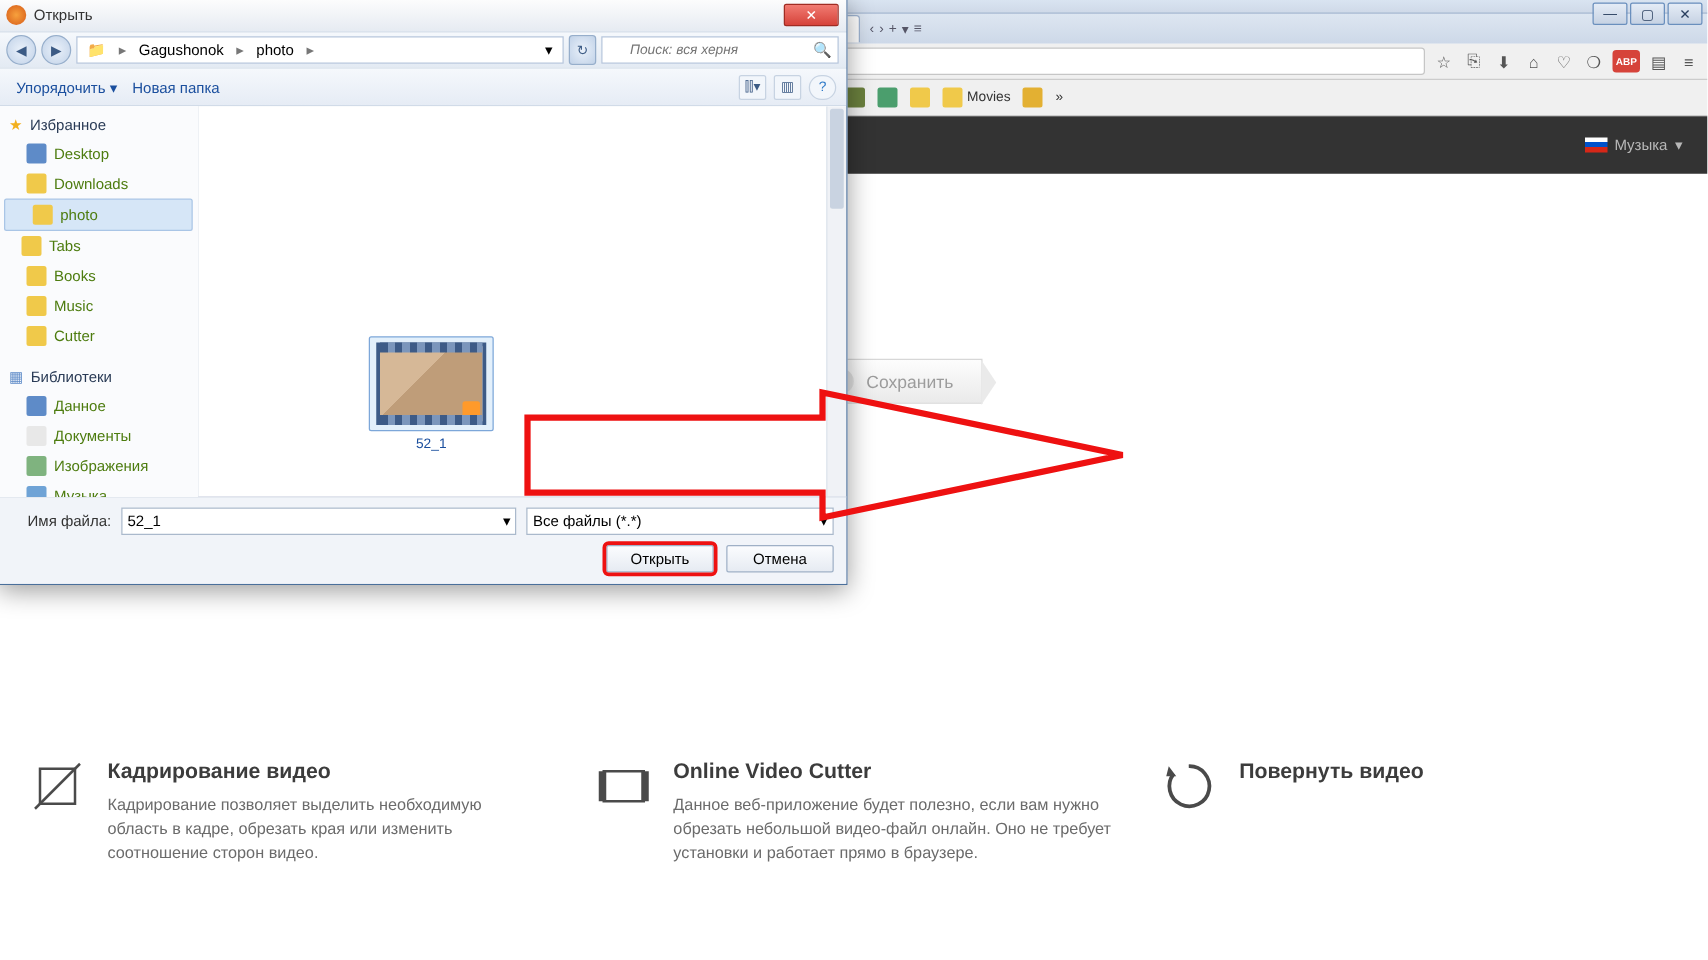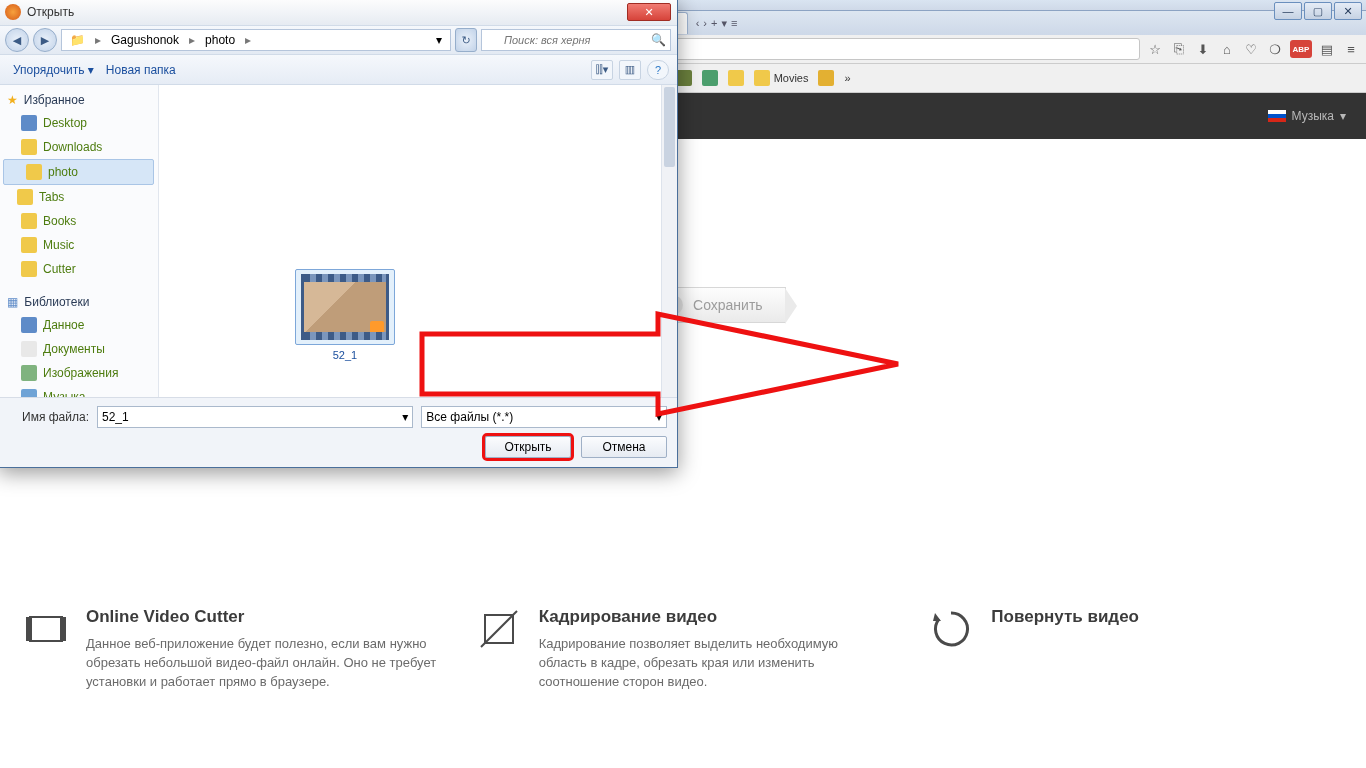--- a/index.html
+++ b/index.html
@@ -295,37 +295,37 @@
             <span>🔗</span> 
             <span>URL</span>
           </span>
       </div>
       <div class="maxsize">Максимальный размер файла: 500MB</div>
     </div>
 
     <div class="features" id="feat-mount">
         <div class="feat">
           <div class="ficon"><svg viewBox="0 0 44 44">
+              <rect x="8" y="8" width="28" height="28" fill="none" stroke="#4a4a4a" stroke-width="2"></rect>
+              <line x1="4" y1="40" x2="40" y2="4" stroke="#4a4a4a" stroke-width="2"></line>
+            </svg></div>
+          <div>
+            <h3>Кадрирование видео</h3>
+            <p>Кадрирование позволяет выделить необходимую область в кадре, обрезать края или изменить соотношение сторон видео.</p>
+          </div>
+        </div>
+        <div class="feat">
+          <div class="ficon"><svg viewBox="0 0 44 44">
               <rect x="6" y="10" width="32" height="24" fill="none" stroke="#4a4a4a" stroke-width="2"></rect>
               <rect x="2" y="10" width="6" height="24" fill="#4a4a4a"></rect>
               <rect x="36" y="10" width="6" height="24" fill="#4a4a4a"></rect>
             </svg></div>
           <div>
             <h3>Online Video Cutter</h3>
             <p>Данное веб-приложение будет полезно, если вам нужно обрезать небольшой видео-файл онлайн. Оно не требует установки и работает прямо в браузере.</p>
-          </div>
-        </div>
-        <div class="feat">
-          <div class="ficon"><svg viewBox="0 0 44 44">
-              <rect x="8" y="8" width="28" height="28" fill="none" stroke="#4a4a4a" stroke-width="2"></rect>
-              <line x1="4" y1="40" x2="40" y2="4" stroke="#4a4a4a" stroke-width="2"></line>
-            </svg></div>
-          <div>
-            <h3>Кадрирование видео</h3>
-            <p>Кадрирование позволяет выделить необходимую область в кадре, обрезать края или изменить соотношение сторон видео.</p>
           </div>
         </div>
         <div class="feat">
           <div class="ficon"><svg viewBox="0 0 44 44">
               <path d="M 22 6 A 16 16 0 1 1 10 12" fill="none" stroke="#4a4a4a" stroke-width="3"></path>
               <path d="M 6 6 L 12 14 L 4 14 Z" fill="#4a4a4a"></path>
             </svg></div>
           <div>
             <h3>Повернуть видео</h3>
           </div>

